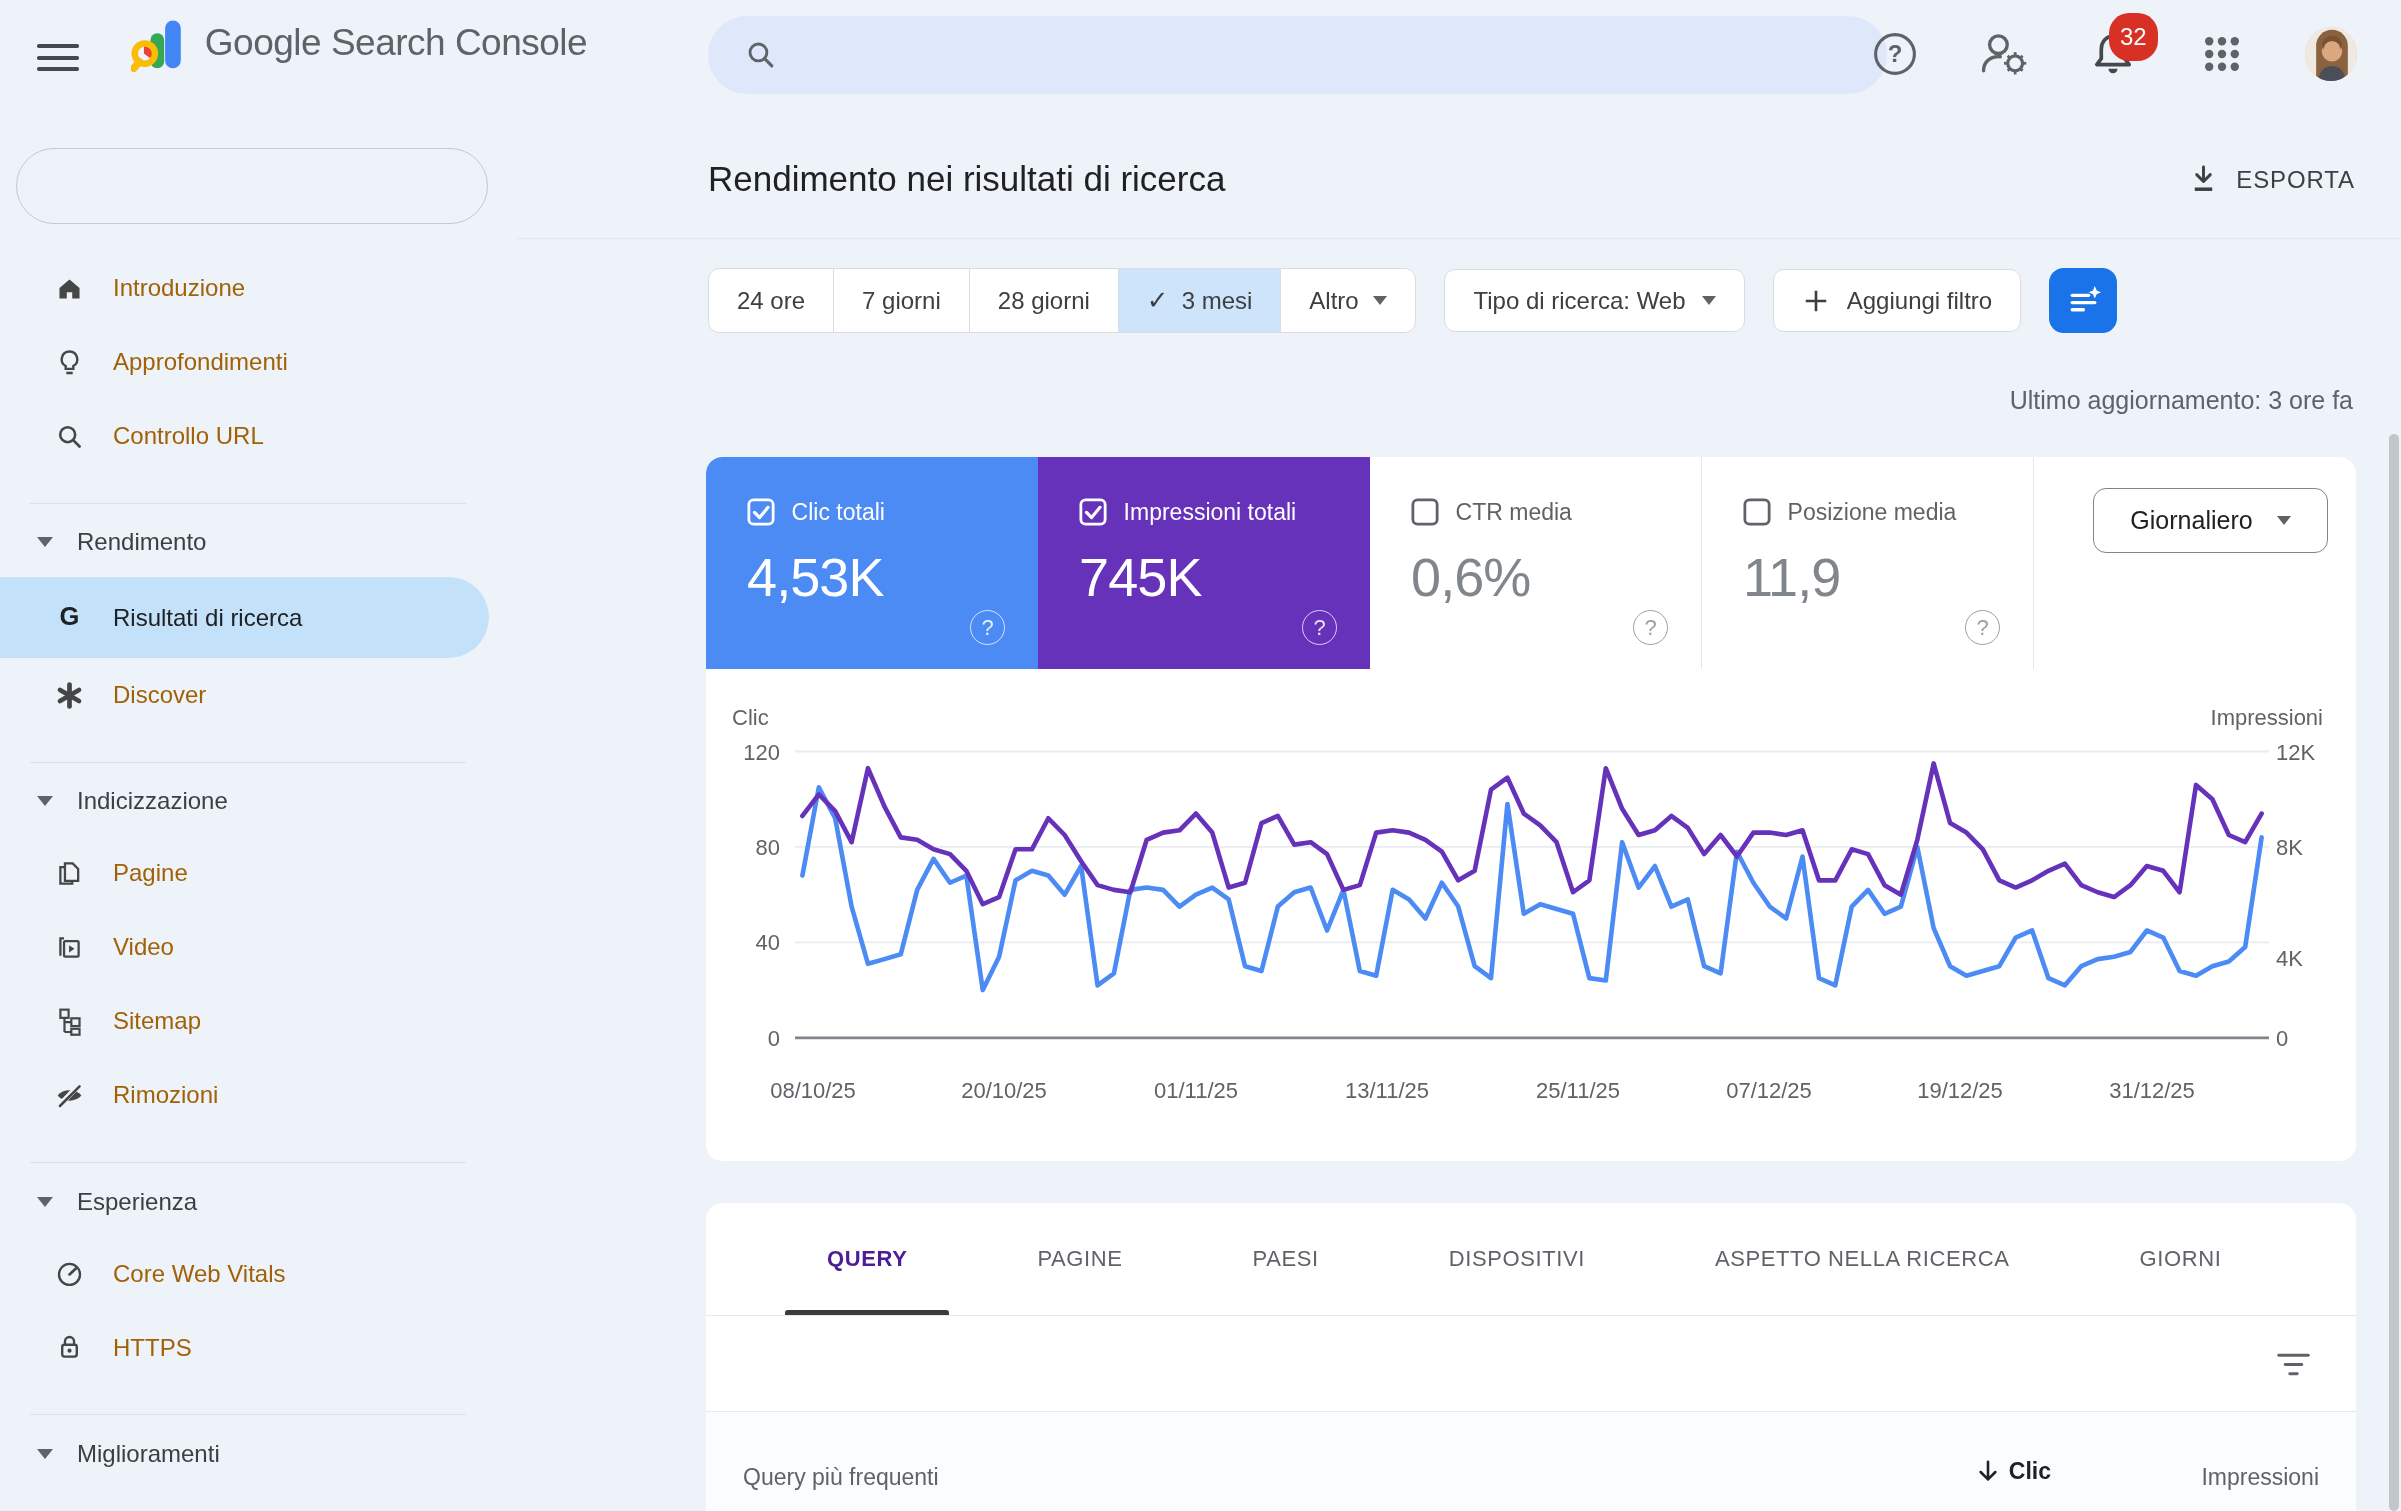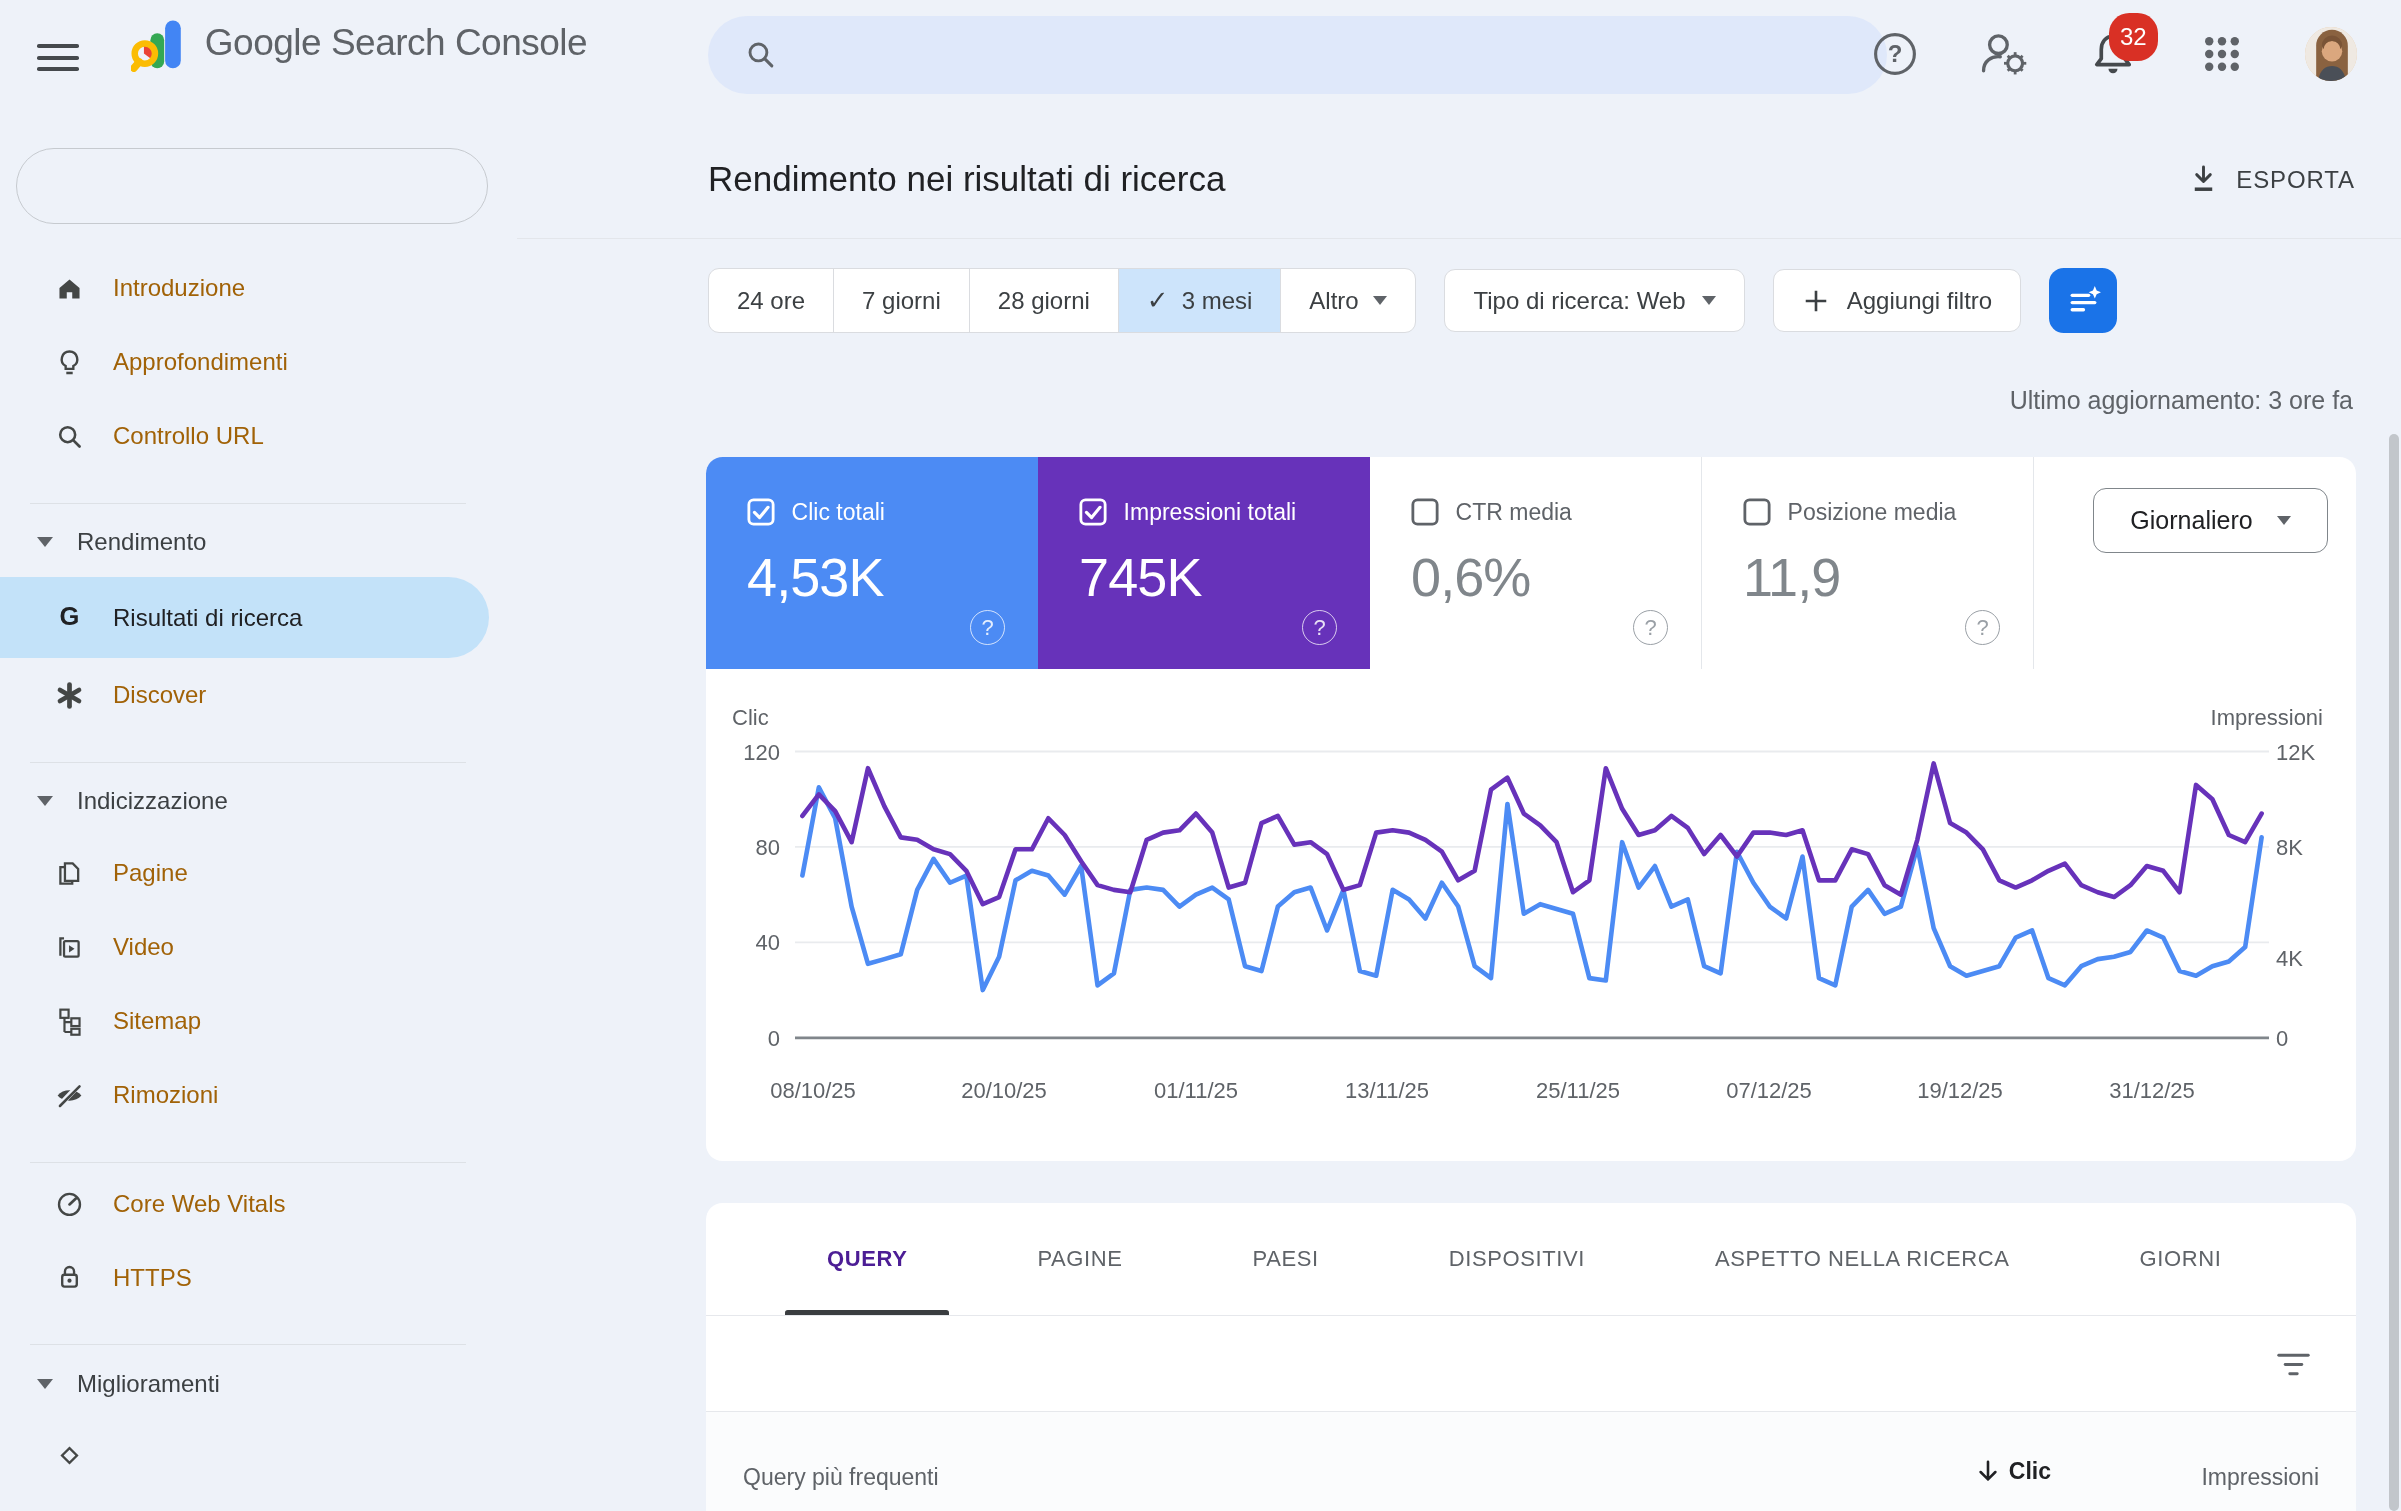--- a/index.html
+++ b/index.html
@@ -278,20 +278,24 @@
           <span class="nicon">
             <svg width="31" height="31" viewBox="0 0 34 34">
               <path d="M4 17c5.5-7.5 20.5-7.5 26 0-5.5 7.5-20.5 7.5-26 0Z" fill="currentColor"></path>
               <line x1="5" y1="29" x2="27" y2="6" stroke="#eef2f9" stroke-width="6"></line>
               <line x1="6.5" y1="28.5" x2="28" y2="7" stroke="currentColor" stroke-width="2.8" stroke-linecap="round"></line>
             </svg>
           </span>
           <span class="nlabel">Rimozioni</span>
         </div>
         <div class="nav-div"></div>
+        <div class="nav-section">
+          <span class="caret"></span>
+          <span class="nlabel">Esperienza</span>
+        </div>
         <div class="nav-row">
           <span class="nicon">
             <svg width="31" height="31" viewBox="0 0 34 34">
               <circle cx="17" cy="18" r="11.5" fill="none" stroke="currentColor" stroke-width="2.6"></circle>
               <line x1="17" y1="18" x2="24" y2="11.5" stroke="currentColor" stroke-width="3" stroke-linecap="round"></line>
             </svg>
           </span>
           <span class="nlabel">Core Web Vitals</span>
         </div>
         <div class="nav-row">

